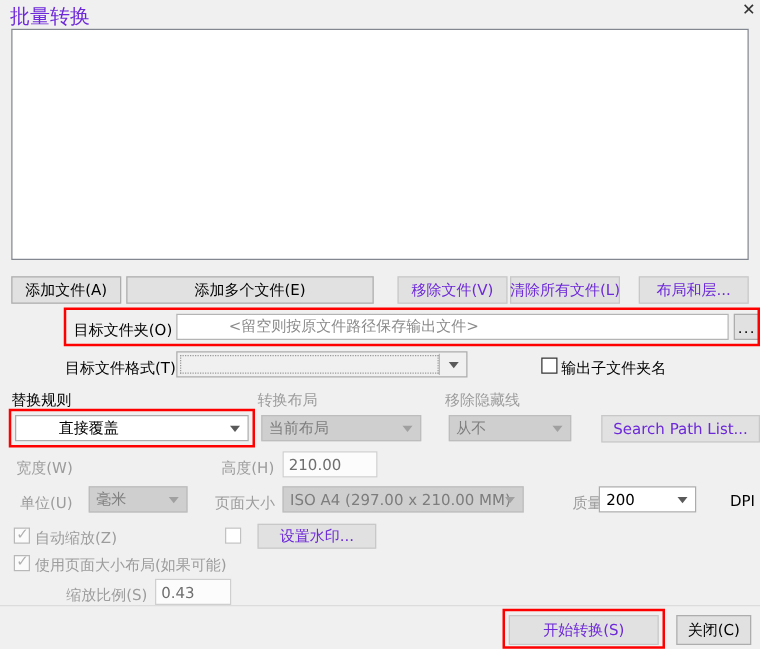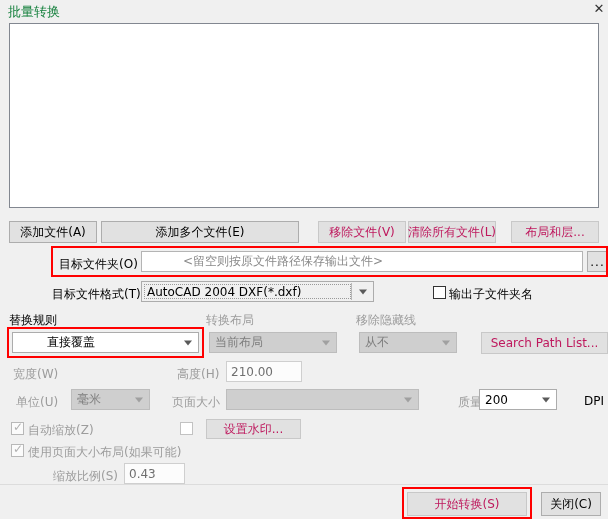--- a/index.html
+++ b/index.html
@@ -20,22 +20,22 @@
   
   #titlebar {
     position: absolute;
     left: 0; top: 0;
     width: 608px; height: 22px;
     background: #f0f0f0;
   }
   #title-text {
     position: absolute;
     left: 8px; top: 3px;
-    font-size: 13px;
-    color: #15803d;
+    font-size: 16px;
+    color: #6d28d9;
     white-space: nowrap;
   }
   #close-x {
     position: absolute;
     right: 1px; top: 0px;
     width: 16px; height: 18px;
     font-size: 13px;
     color: #333;
     line-height: 18px;
     text-align: center;
@@ -62,21 +62,21 @@
     color: #000;
     text-align: center;
     white-space: nowrap;
     cursor: default;
     display: flex;
     align-items: center;
     justify-content: center;
     font-family: "DejaVu Sans", "Liberation Sans", sans-serif;
   }
   .btn.disabled {
-    color: #be185d;
+    color: #6d28d9;
     background: #e1e1e1;
     border-color: #c8c8c8;
   }
 
   .txt {
     position: absolute;
     box-sizing: border-box;
     background: #ffffff;
     border: 1px solid #b4b4b4;
     font-size: 12px;
@@ -199,21 +199,20 @@
 
 <div class="lbl" style="left:59px; top:256px;">目标文件夹(O)</div>
 <div class="txt ph" style="left:141px; top:251px; width:442px; height:21px;padding-left:41px;">&lt;留空则按原文件路径保存输出文件&gt;</div>
 <div class="btn" style="left:587px; top:251px; width:21px; height:21px;">
   <span class="dots">...</span>
 </div>
 <div class="redbox" style="left:51px; top:246px; width:557px; height:31px;"></div>
 
 <div class="lbl" style="left:52px; top:286px;">目标文件格式(T)</div>
 <div class="combo dashed" style="left:141px; top:281px; width:233px; height:21px;">
-  <span>AutoCAD 2004 DXF(*.dxf)</span>
   <span class="combo-inner-dash"></span>
   <span class="combo-sep"></span>
   <span class="arrow"></span>
 </div>
 
 <div class="cbx" style="left:433px; top:286px;"></div>
 <div class="lbl" style="left:449px; top:286px;">输出子文件夹名</div>
 
 <div class="lbl" style="left:9px; top:312px;">替换规则</div>
 <div class="lbl dim" style="left:206px; top:312px;">转换布局</div>
@@ -244,20 +243,21 @@
 <div class="txt dim" style="left:226px; top:361px; width:76px; height:21px;">210.00</div>
 
 <div class="lbl dim" style="left:16px; top:394px;">单位(U)</div>
 <div class="combo greybg" style="left:71px; top:389px; width:79px; height:21px;">
   <span>毫米</span>
   <span class="arrow"></span>
 </div>
 
 <div class="lbl dim" style="left:172px; top:394px;">页面大小</div>
 <div class="combo greybg" style="left:226px; top:389px; width:193px; height:21px;">
+  <span>ISO A4 (297.00 x 210.00 MM)</span>
   <span class="arrow"></span>
 </div>
 
 <div class="lbl dim" style="left:458px; top:394px;">质量</div>
 <div class="combo" style="left:479px; top:389px; width:78px; height:21px;">
   <span>200</span>
   <span class="arrow"></span>
 </div>
 <div class="lbl" style="left:584px; top:394px;">DPI</div>
 

